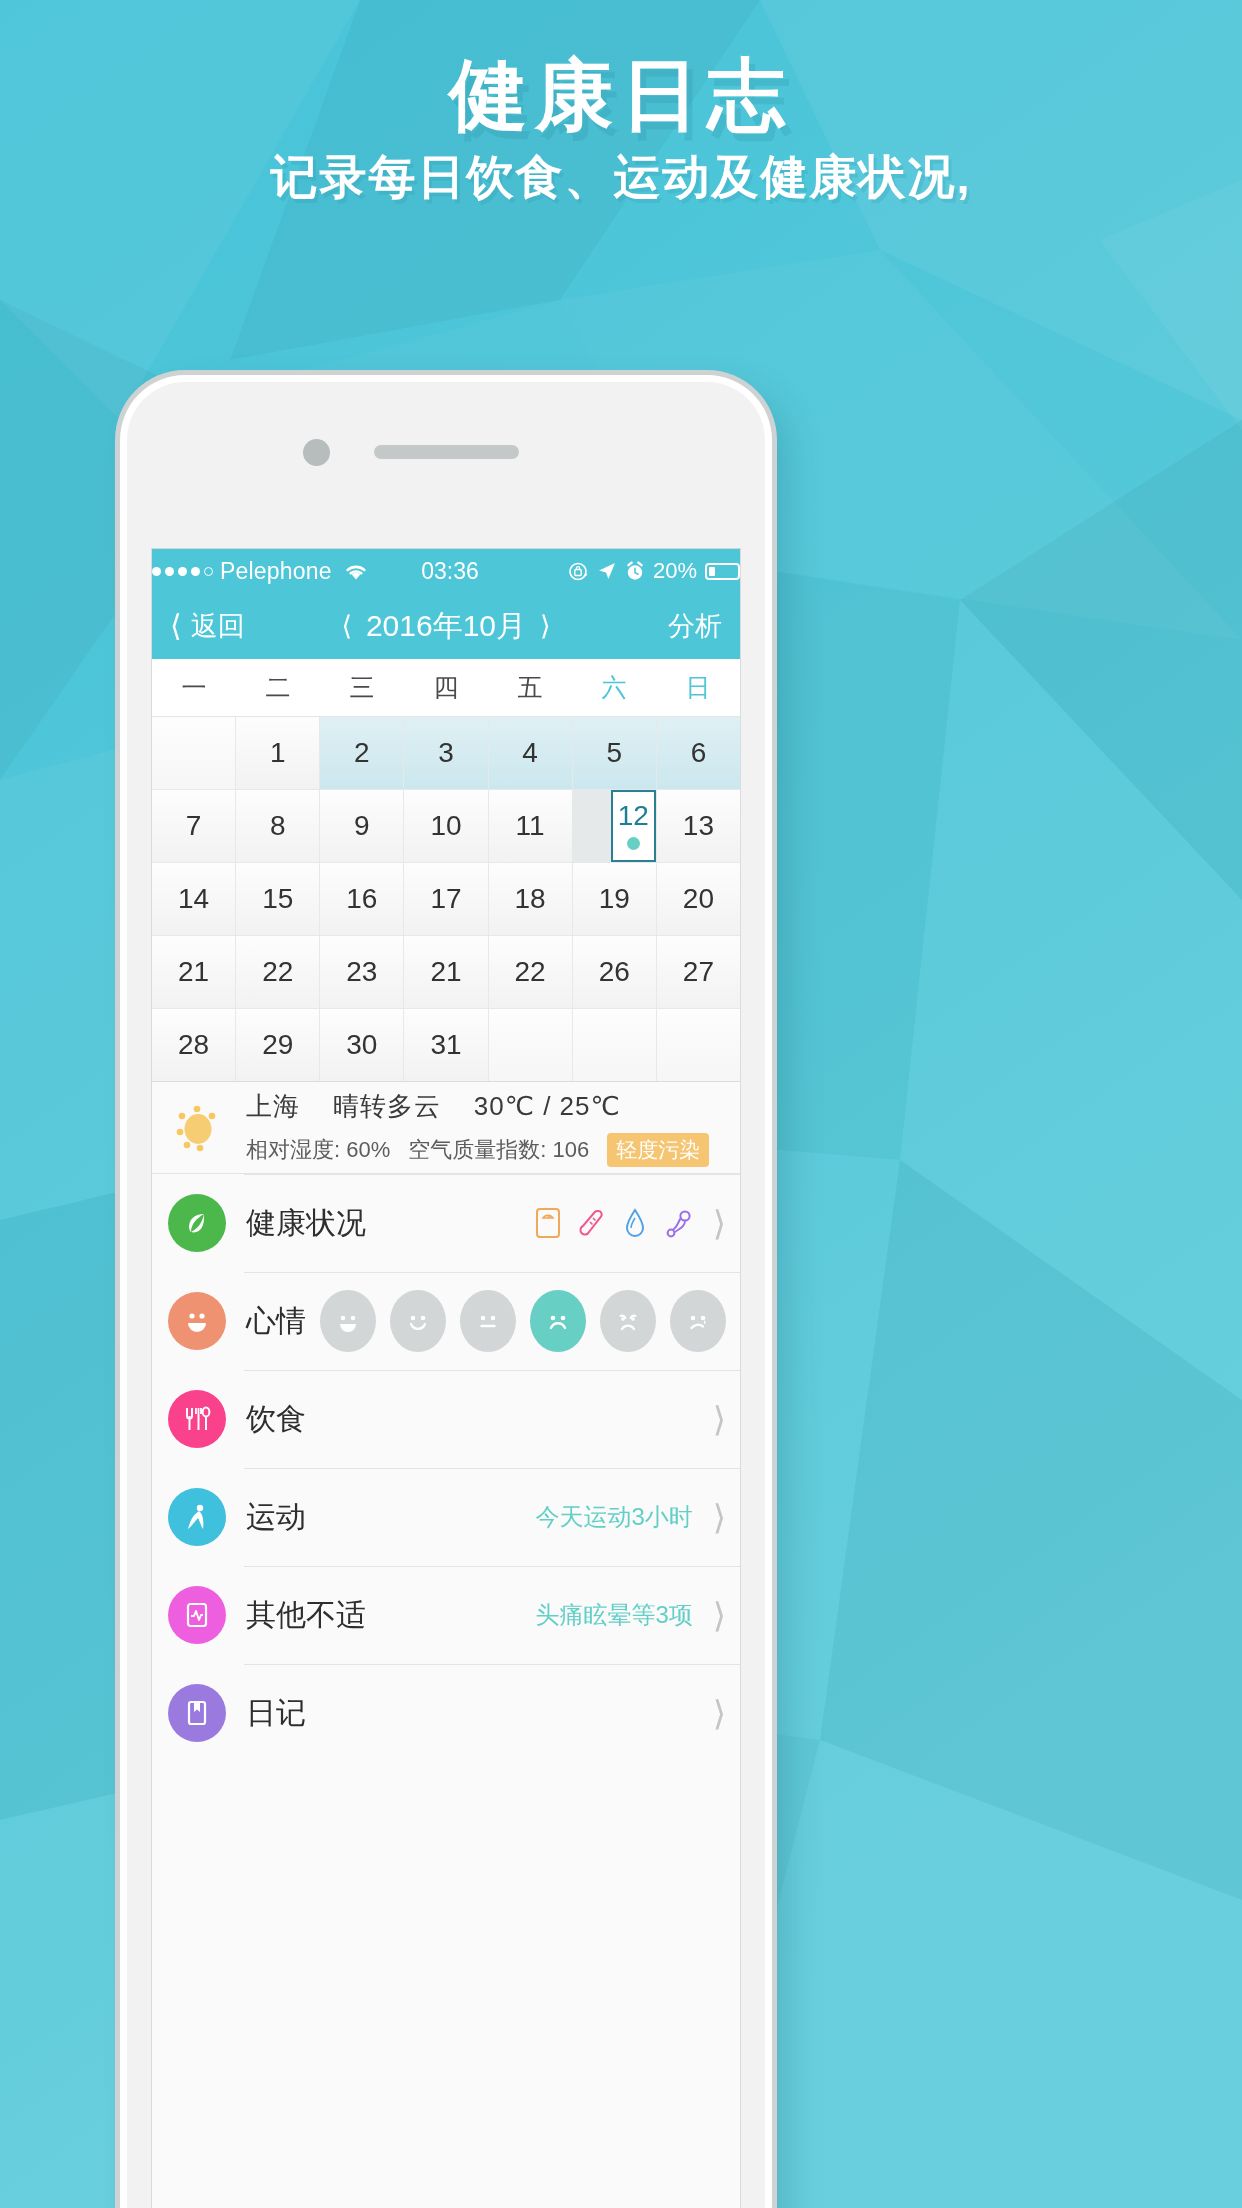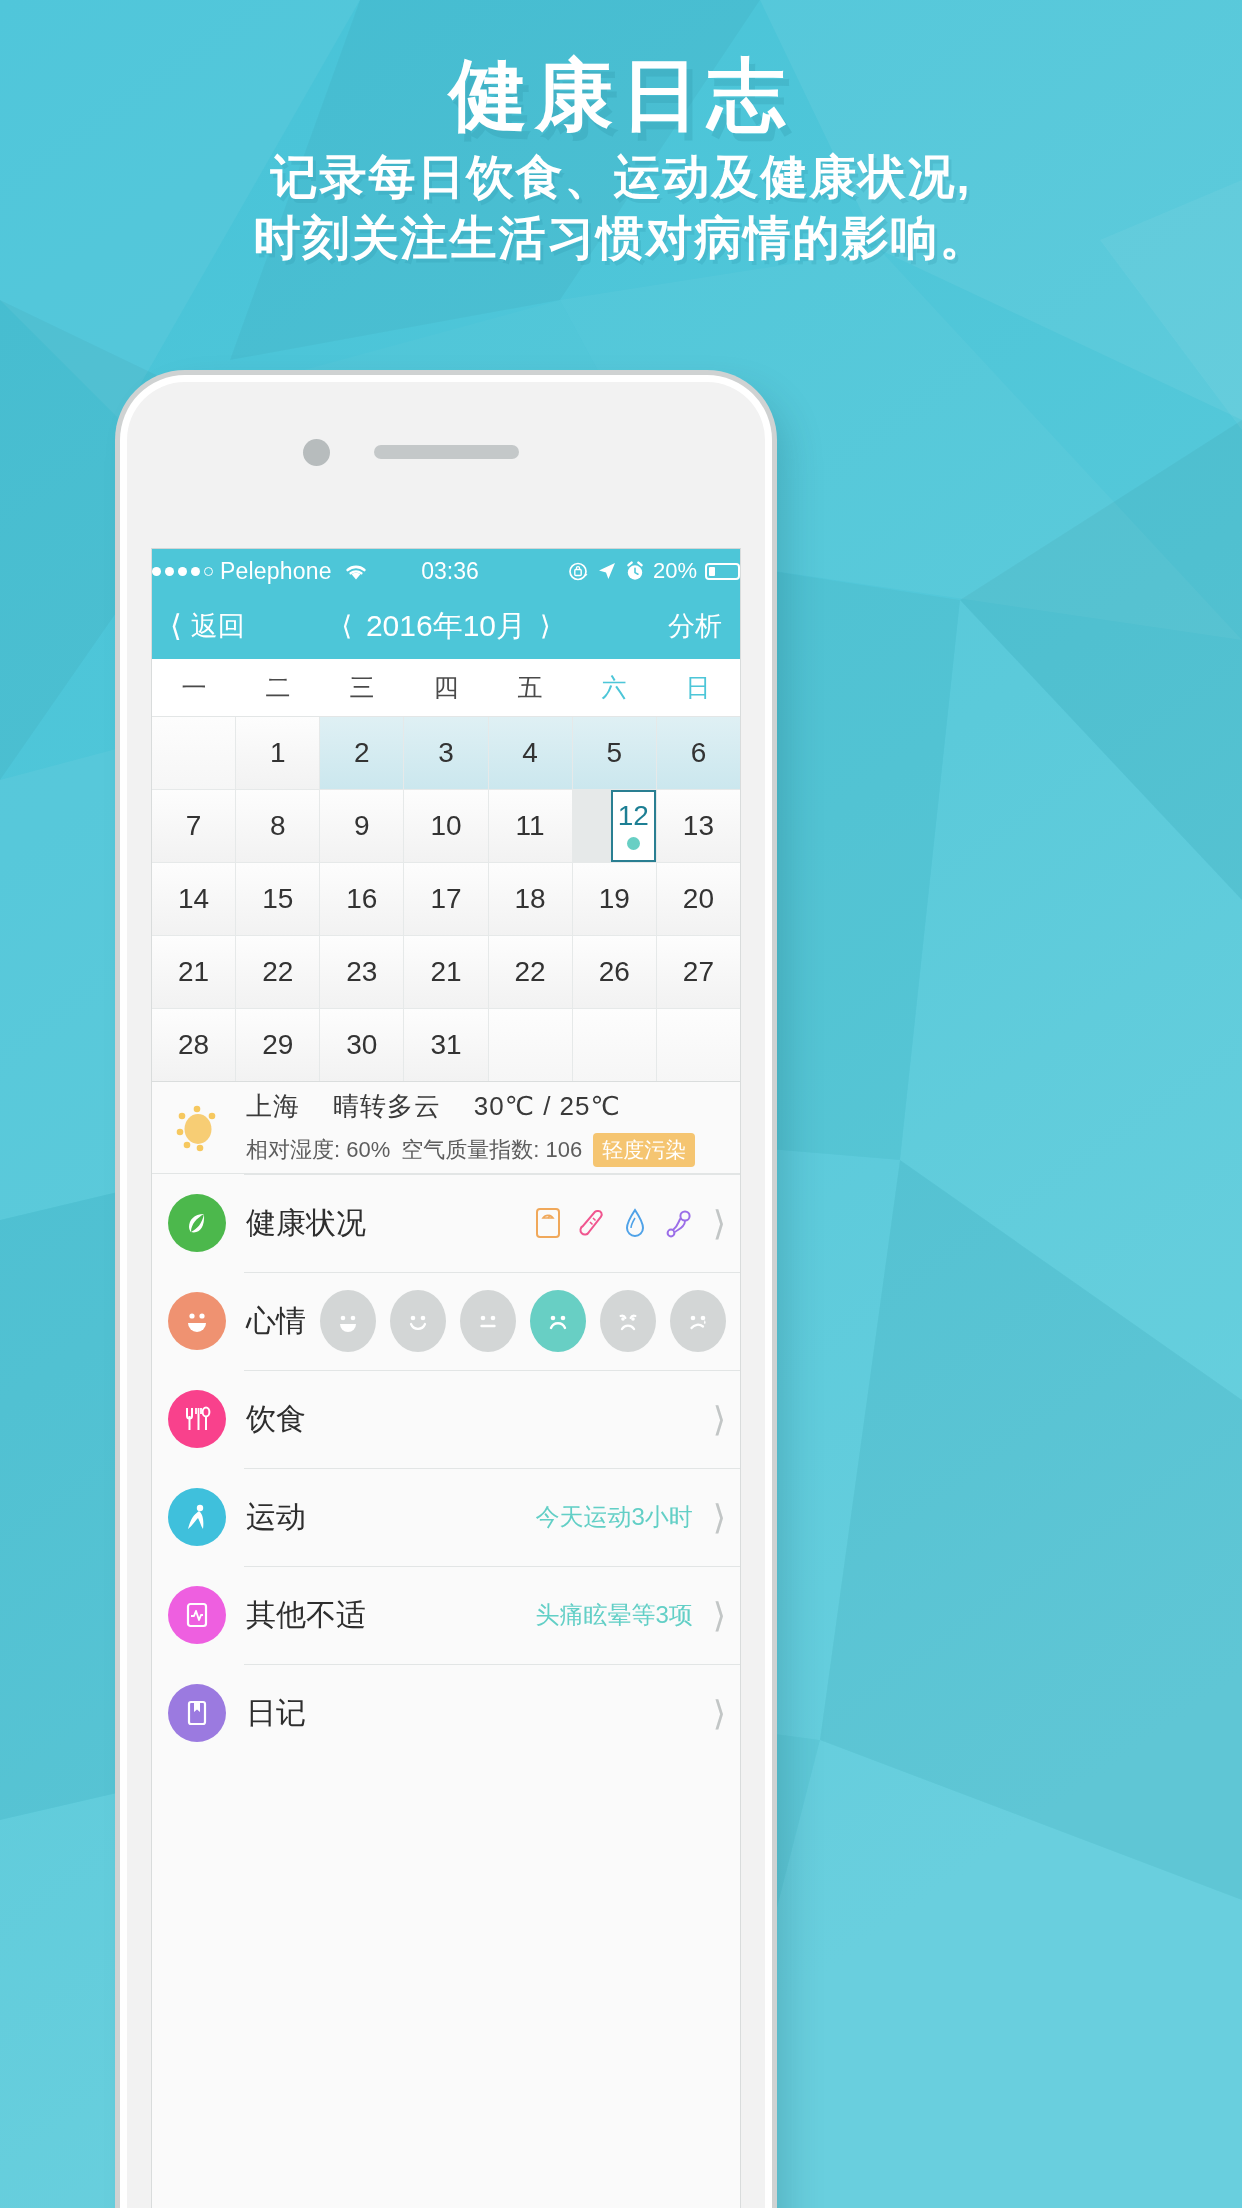--- a/index.html
+++ b/index.html
@@ -160,21 +160,21 @@
   .row-value { font-size: 24px; color: #62cfc6; }
   .arrow {
     font-size: 34px; color: #c2c6c6; font-weight: 300; line-height: 1;
     margin-left: 8px; display: inline-block;
   }
 
   
   .sun-icon { width: 62px; flex: 0 0 62px; margin-right: 16px; display:flex; justify-content:center; }
   .w-text { display: flex; flex-direction: column; gap: 9px; }
   .w-line1 { font-size: 26px; color: #3a3a3a; letter-spacing: 1px; }
-  .w-line2 { font-size: 22px; color: #5d5d5d; display: flex; align-items: center; gap: 11px; }
+  .w-line2 { font-size: 22px; color: #5d5d5d; display: flex; align-items: center; gap: 18px; }
   .aqi-badge {
     background: #f5c571; color: #ffffff; font-size: 21px;
     padding: 3px 9px; border-radius: 4px;
   }
 
   
   .mini-icons { display: flex; align-items: center; gap: 18px; }
 
   
   .moods { display: flex; align-items: center; gap: 14px; margin-left: auto; }
@@ -214,21 +214,20 @@
     <polygon points="820,1740 1242,1900 1242,2208 700,2208" fill="#ffffff" opacity="0.04"></polygon>
     <polygon points="520,1700 820,1740 700,2208 640,2208" fill="#000000" opacity="0.02"></polygon>
     <polygon points="1100,240 1242,180 1242,430" fill="#ffffff" opacity="0.05"></polygon>
   </svg>
 </div>
 
 <div class="promo">
   <div class="promo-title">健康日志</div>
   <div class="promo-sub">
     <div>记录每日饮食、运动及健康状况,</div>
-    <div>时刻关注生活习惯对病情的影响。</div>
   </div>
 </div>
 
 <div class="phone">
   <div class="phone-top">
     <div class="cam"></div>
     <div class="speaker"></div>
   </div>
 
   <div class="screen">

